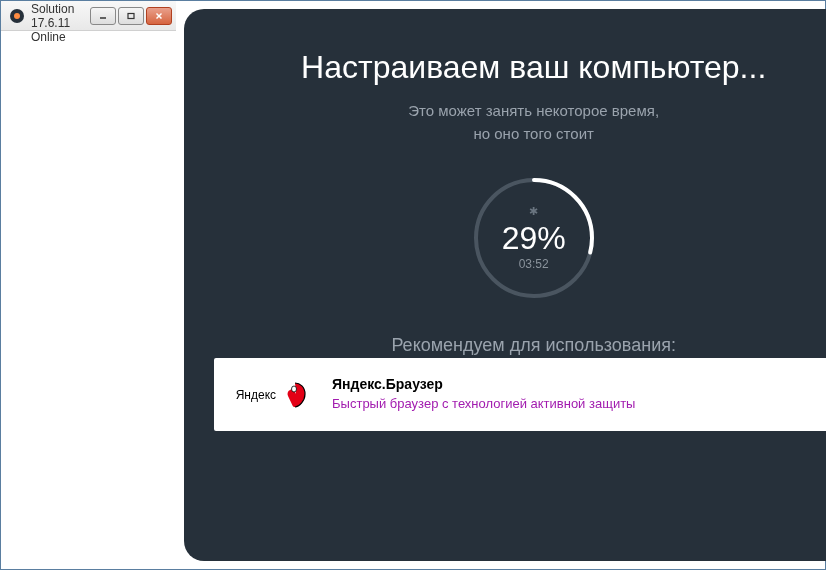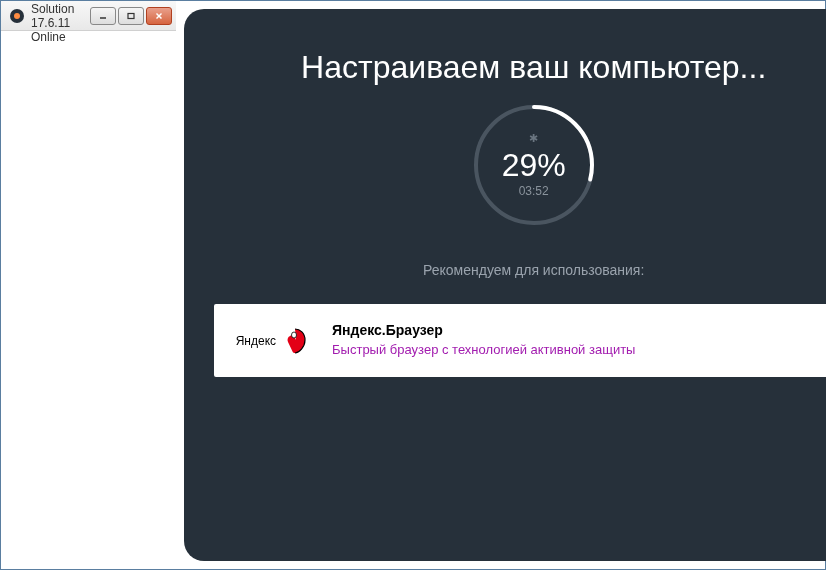--- a/index.html
+++ b/index.html
@@ -137,23 +137,23 @@
       font-size: 32px;
       font-weight: 300;
       color: #ffffff;
     }
     .time {
       font-size: 12px;
       color: #8a939c;
       margin-top: 0;
     }
     .recommend-label {
-      font-size: 14px;
+      font-size: 18px;
       color: #9aa3ad;
-      margin-bottom: 26px;
+      margin-bottom: 2px;
     }
     .promo-card {
       background: #ffffff;
       width: 640px;
       padding: 18px 22px;
       display: flex;
       align-items: center;
       gap: 22px;
       border-radius: 2px;
     }
@@ -213,20 +213,24 @@
         <svg viewBox="0 0 10 8">
             <line x1="2.5" y1="1.5" x2="7.5" y2="6.5" stroke="#fff" stroke-width="1.5"></line>
             <line x1="7.5" y1="1.5" x2="2.5" y2="6.5" stroke="#fff" stroke-width="1.5"></line>
           </svg>
       </div>
     </div>
   </div>
 
   <div class="content">
     <div class="main-title">Настраиваем ваш компьютер...</div>
+    <div class="subtitle">
+      <span>Это может занять некоторое время,</span><br>
+      <span>но оно того стоит</span>
+    </div>
 
     <div class="progress-wrap">
       <svg class="progress-ring" width="130" height="130">
         <circle class="ring-bg" cx="65" cy="65" r="58"></circle>
         <circle class="ring-fg" cx="65" cy="65" r="58" id="ring-fg" stroke-dasharray="364.424747816416" stroke-dashoffset="258.74157094965534"></circle>
       </svg>
       <div class="progress-center">
         <div class="gear">✱</div>
         <div class="percent">29%</div>
         <div class="time">03:52</div>

